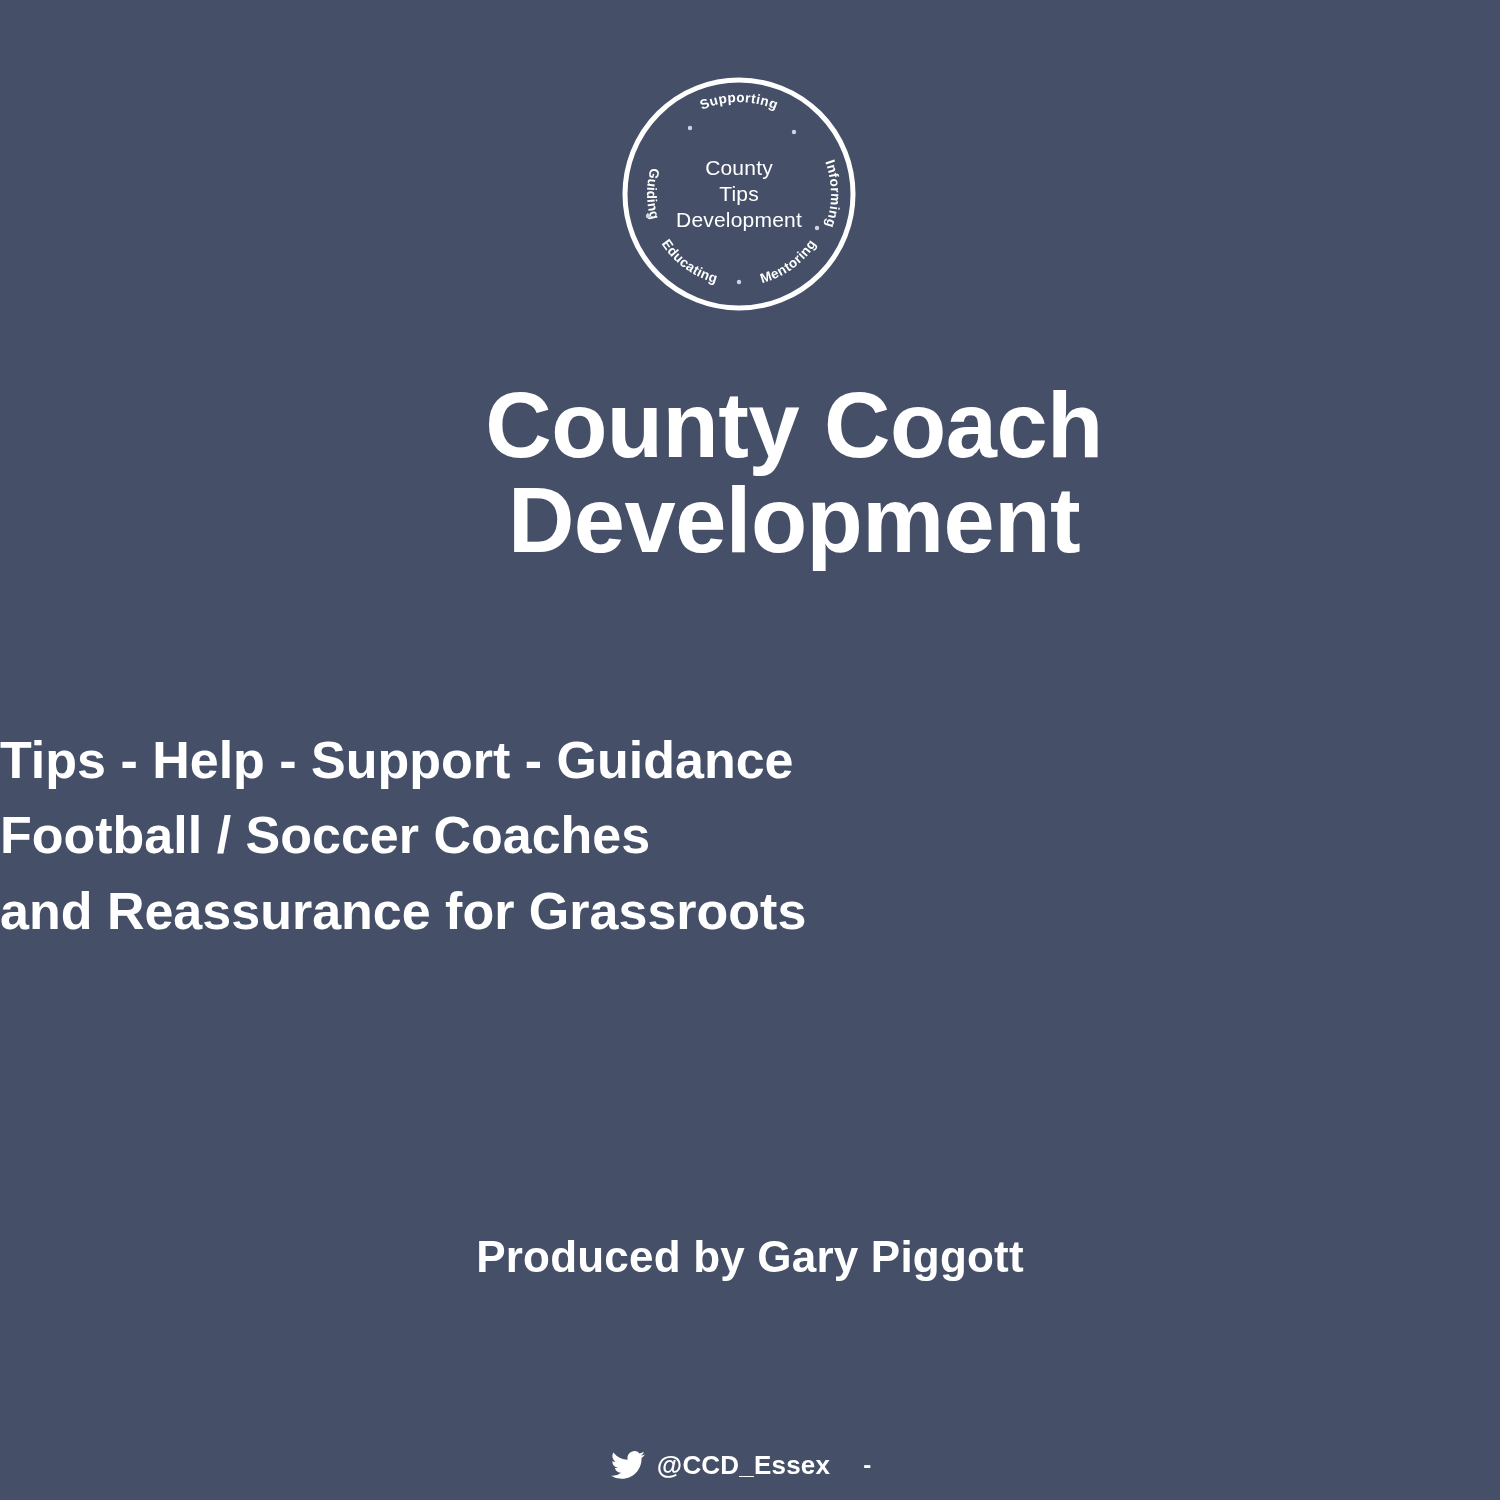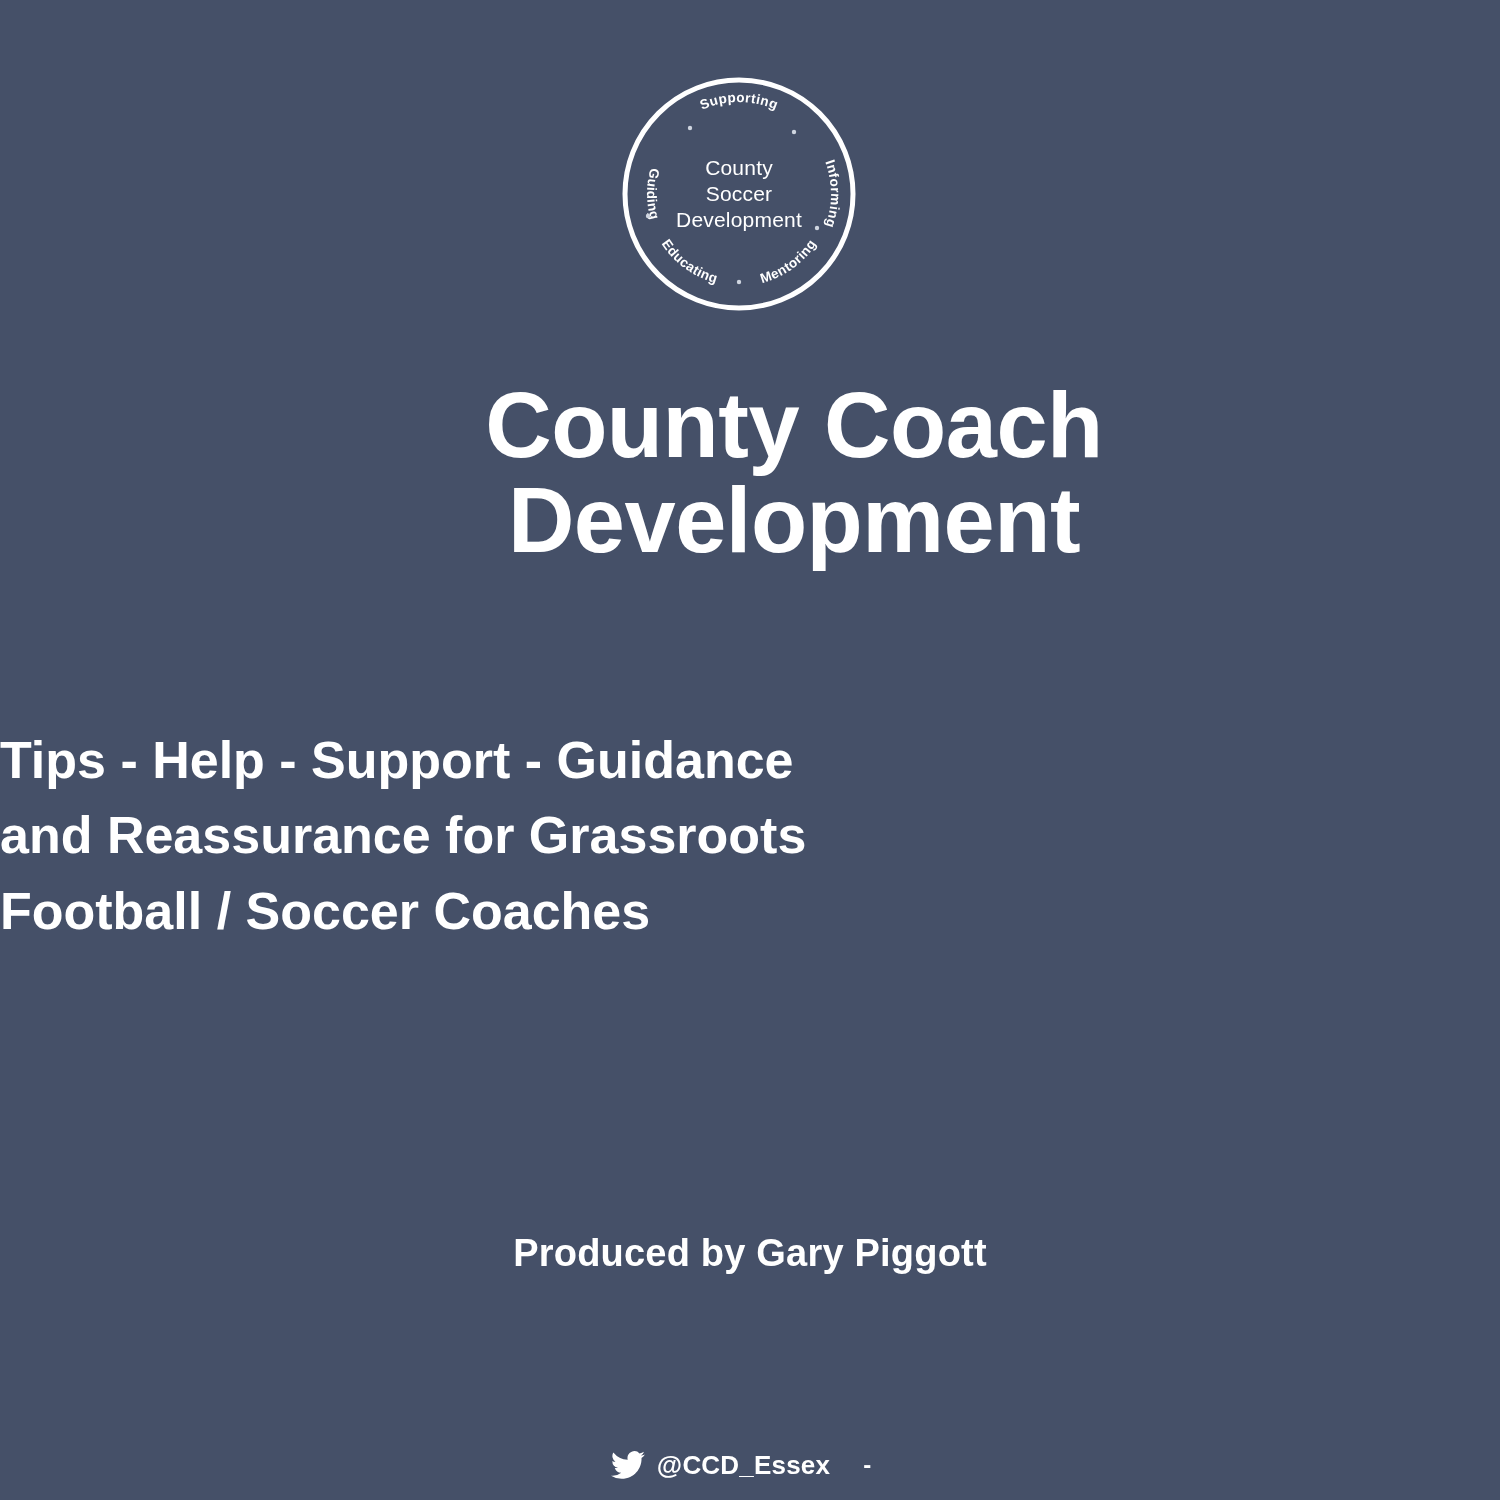--- a/index.html
+++ b/index.html
@@ -96,21 +96,21 @@
 
   
   #credit-line {
     position: absolute;
     left: 0;
     top: 1232px;
     width: 1500px;
     text-align: center;
     color: #ffffff;
     font-weight: 700;
-    font-size: 38px;
+    font-size: 44px;
     letter-spacing: 0.2px;
   }
 
   
   #footer-bar {
     position: absolute;
     left: 0;
     top: 1448px;
     width: 1500px;
     display: flex;
@@ -183,34 +183,34 @@
 
     <circle class="ring-dot" cx="69" cy="52" r="2.2"></circle>
     <circle class="ring-dot" cx="173" cy="56" r="2.2"></circle>
     <circle class="ring-dot" cx="196" cy="152" r="2.2"></circle>
     <circle class="ring-dot" cx="118" cy="206" r="2.2"></circle>
     <circle class="ring-dot" cx="27" cy="140" r="2.2"></circle>
   </svg>
 
   <div id="logo-center-text">
     <span>County</span>
-    <span>Soccer</span>
+    <span>Tips</span>
     <span>Development</span>
   </div>
 </div>
 
 <div id="title-block">
   <span class="title-line">County Coach</span>
   <span class="title-line">Development</span>
 </div>
 
 <div id="subtitle-block">
   <span class="subtitle-line">Tips - Help - Support - Guidance</span>
+  <span class="subtitle-line">Football / Soccer Coaches</span>
   <span class="subtitle-line">and Reassurance for Grassroots</span>
-  <span class="subtitle-line">Football / Soccer Coaches</span>
 </div>
 
 <div id="credit-line">Produced by Gary Piggott</div>
 
 <div id="footer-bar">
 
   <div class="f-item">
     <span class="f-icon" id="twitter-icon">
       <svg viewBox="0 0 24 24" width="34" height="34" xmlns="http://www.w3.org/2000/svg">
         <path fill="#ffffff" d="M23.95 4.57a10 10 0 0 1-2.82.78 4.93 4.93 0 0 0 2.16-2.72 9.86 9.86 0 0 1-3.12 1.19 4.92 4.92 0 0 0-8.38 4.48A13.97 13.97 0 0 1 1.64 3.16a4.92 4.92 0 0 0 1.52 6.57 4.9 4.9 0 0 1-2.23-.62v.06a4.92 4.92 0 0 0 3.95 4.83 4.96 4.96 0 0 1-2.22.08 4.93 4.93 0 0 0 4.6 3.42A9.88 9.88 0 0 1 0 19.54a13.94 13.94 0 0 0 7.55 2.21c9.05 0 14-7.5 14-14 0-.21 0-.43-.02-.64a9.94 9.94 0 0 0 2.42-2.54z"></path>

